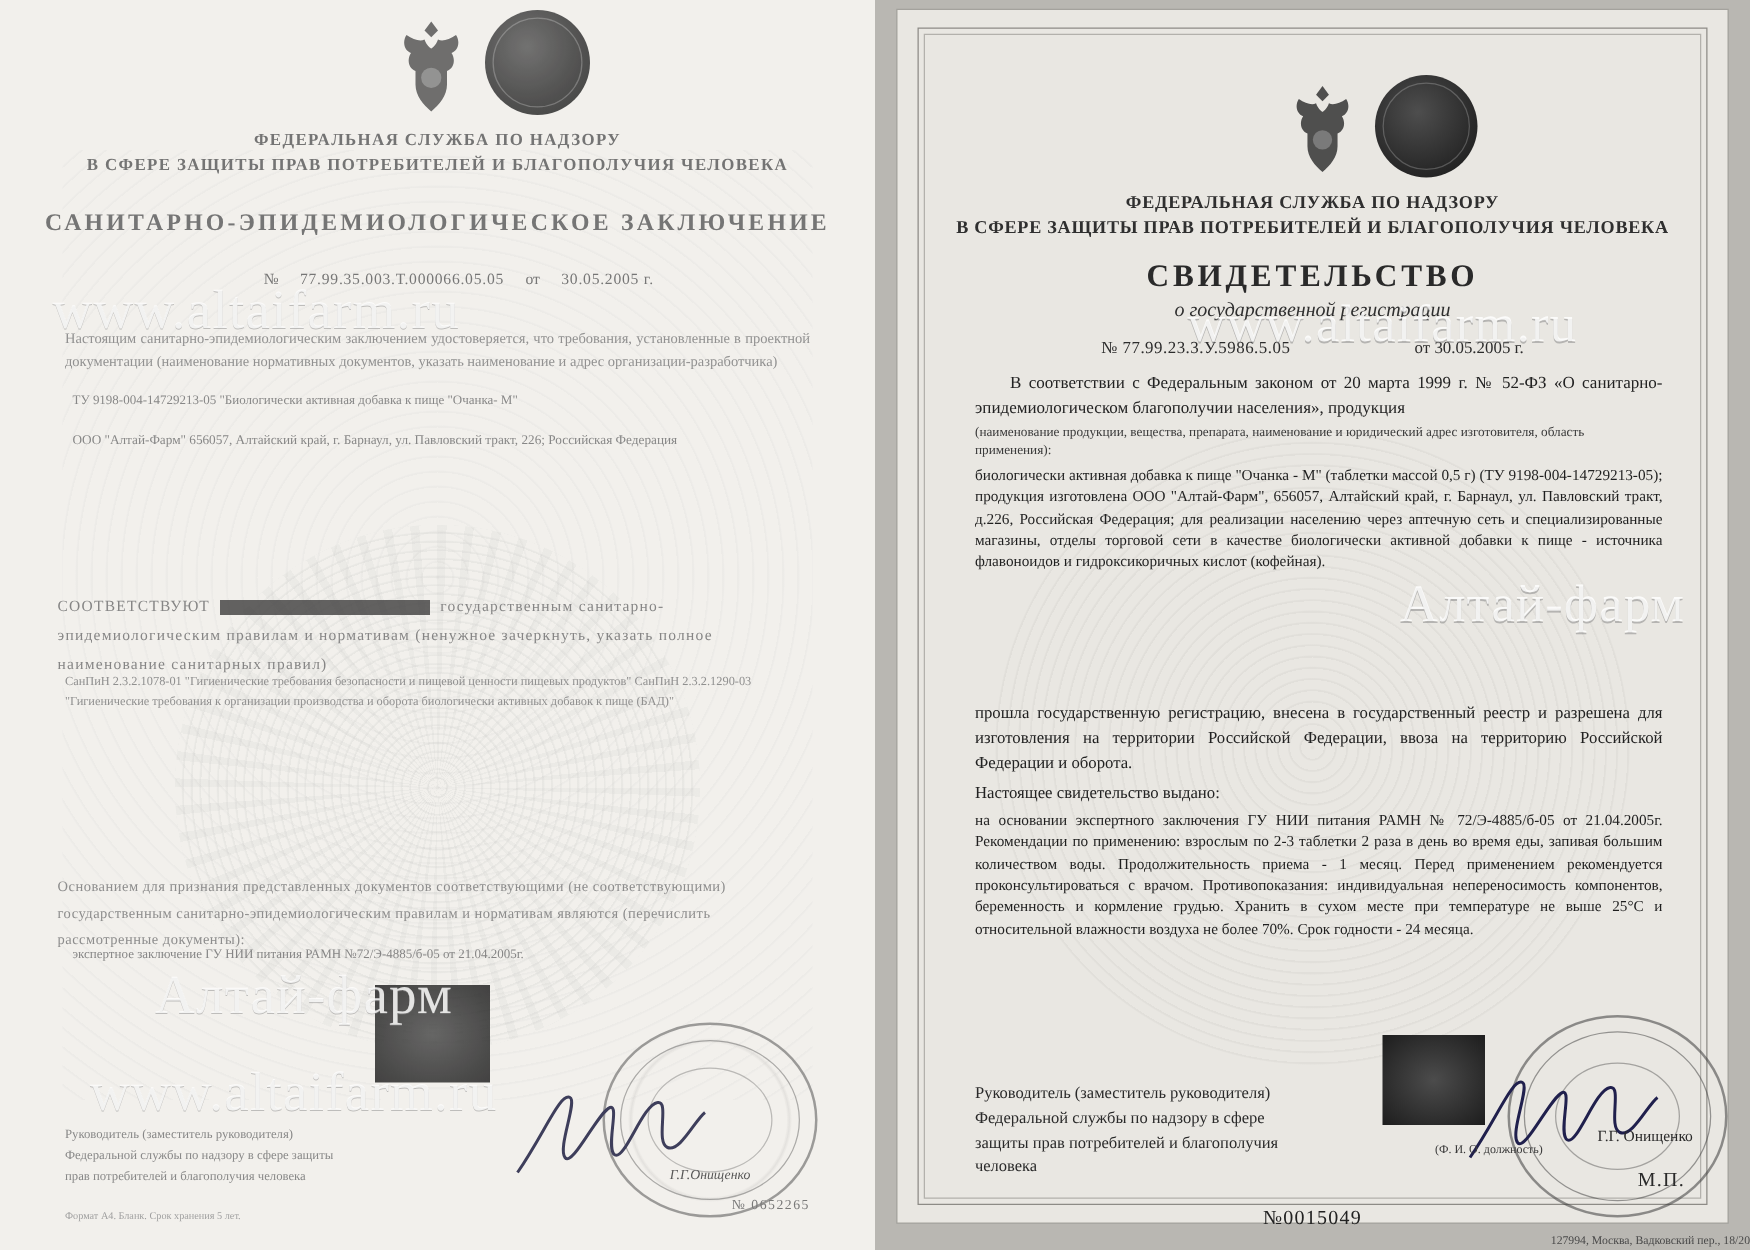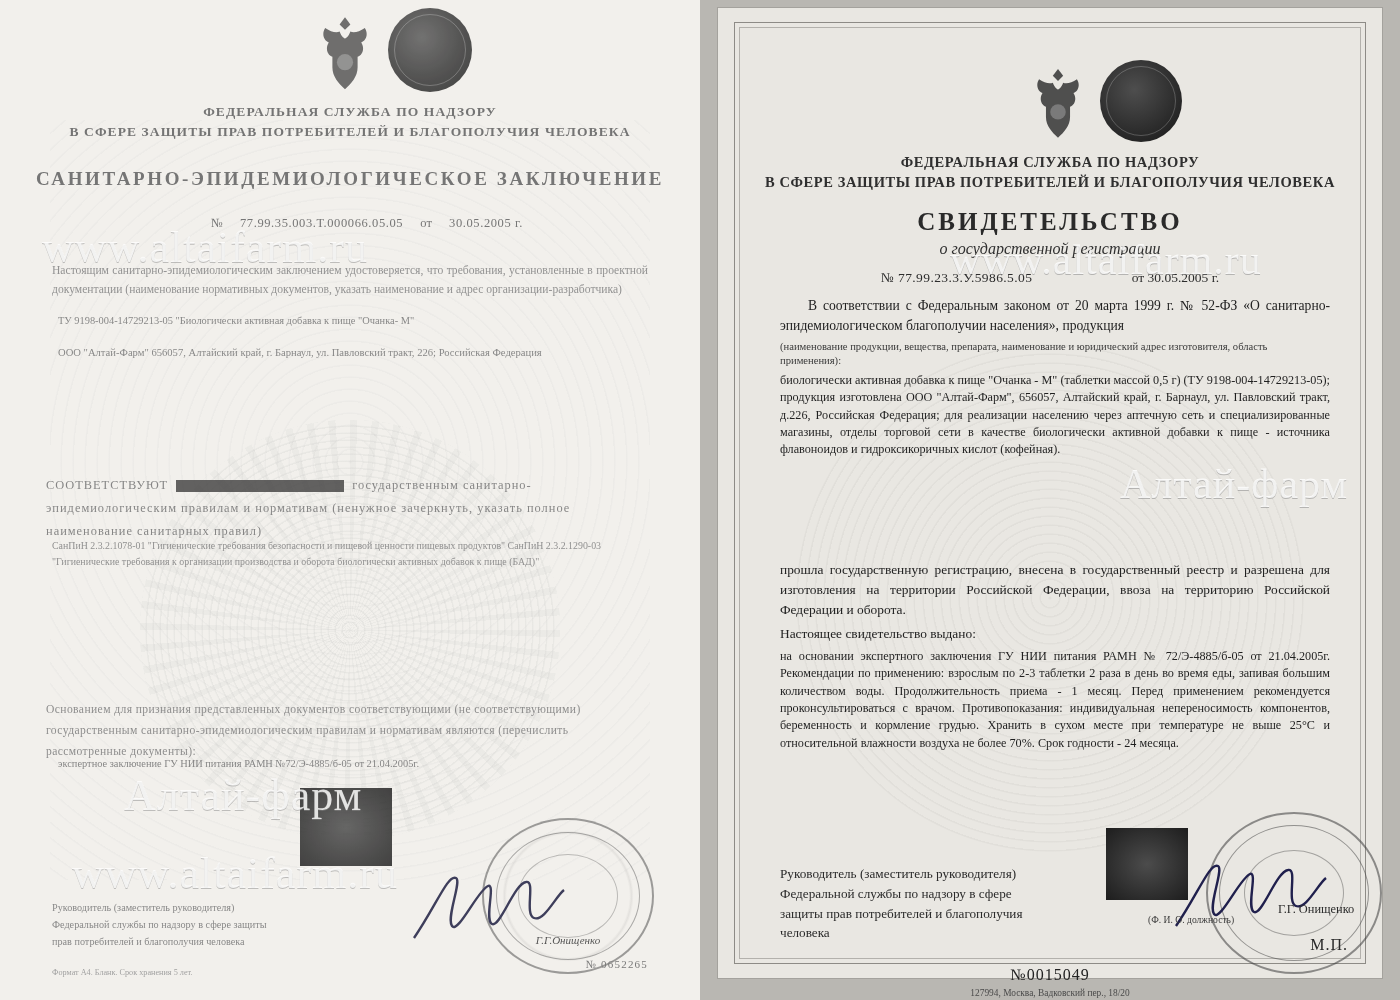--- a/index.html
+++ b/index.html
@@ -482,21 +482,21 @@
     text-align: center;
     font-size: 16px;
     color: #222;
     letter-spacing: 1px;
     margin-top: 14px;
   }
   .r-address {
     position: absolute;
     left: 0; right: 0;
     bottom: 2px;
-    text-align: center;
+    text-align: right;
     font-size: 9.4px;
     color: #4a4a4a;
   }
   .r-emblem-bottom {
     position: absolute;
     left: 388px;
     top: 820px;
     width: 82px;
     height: 72px;
     background: radial-gradient(ellipse at 50% 50%, #4c4c4c 0%, #2b2b2b 70%, #1d1d1d 100%);

